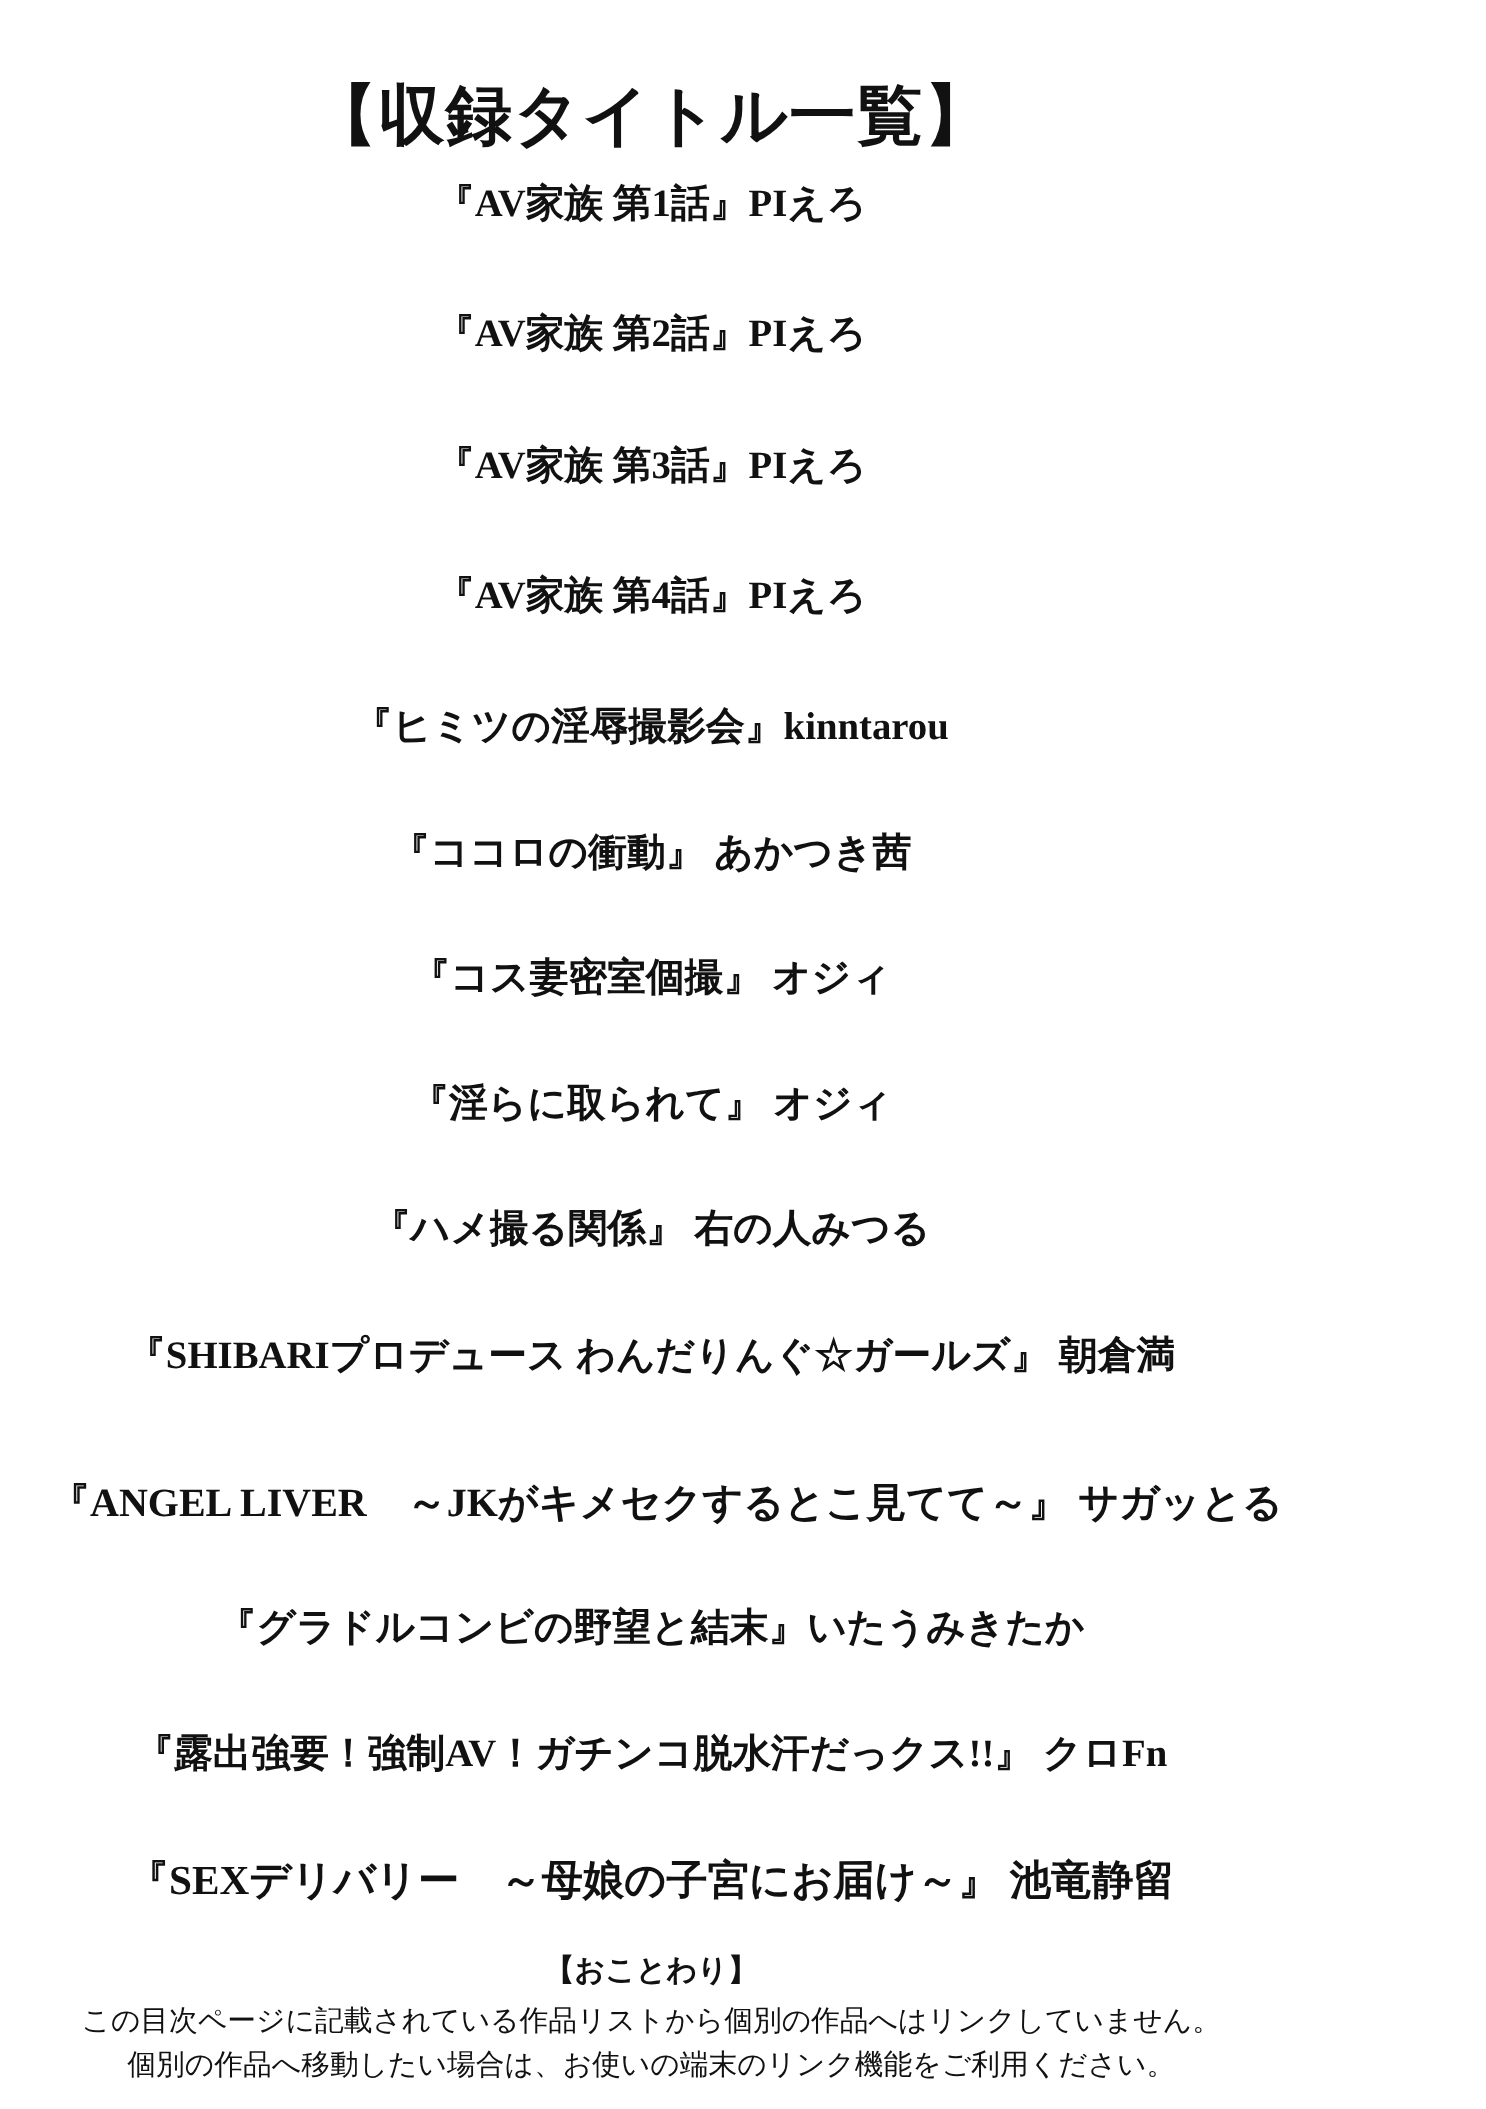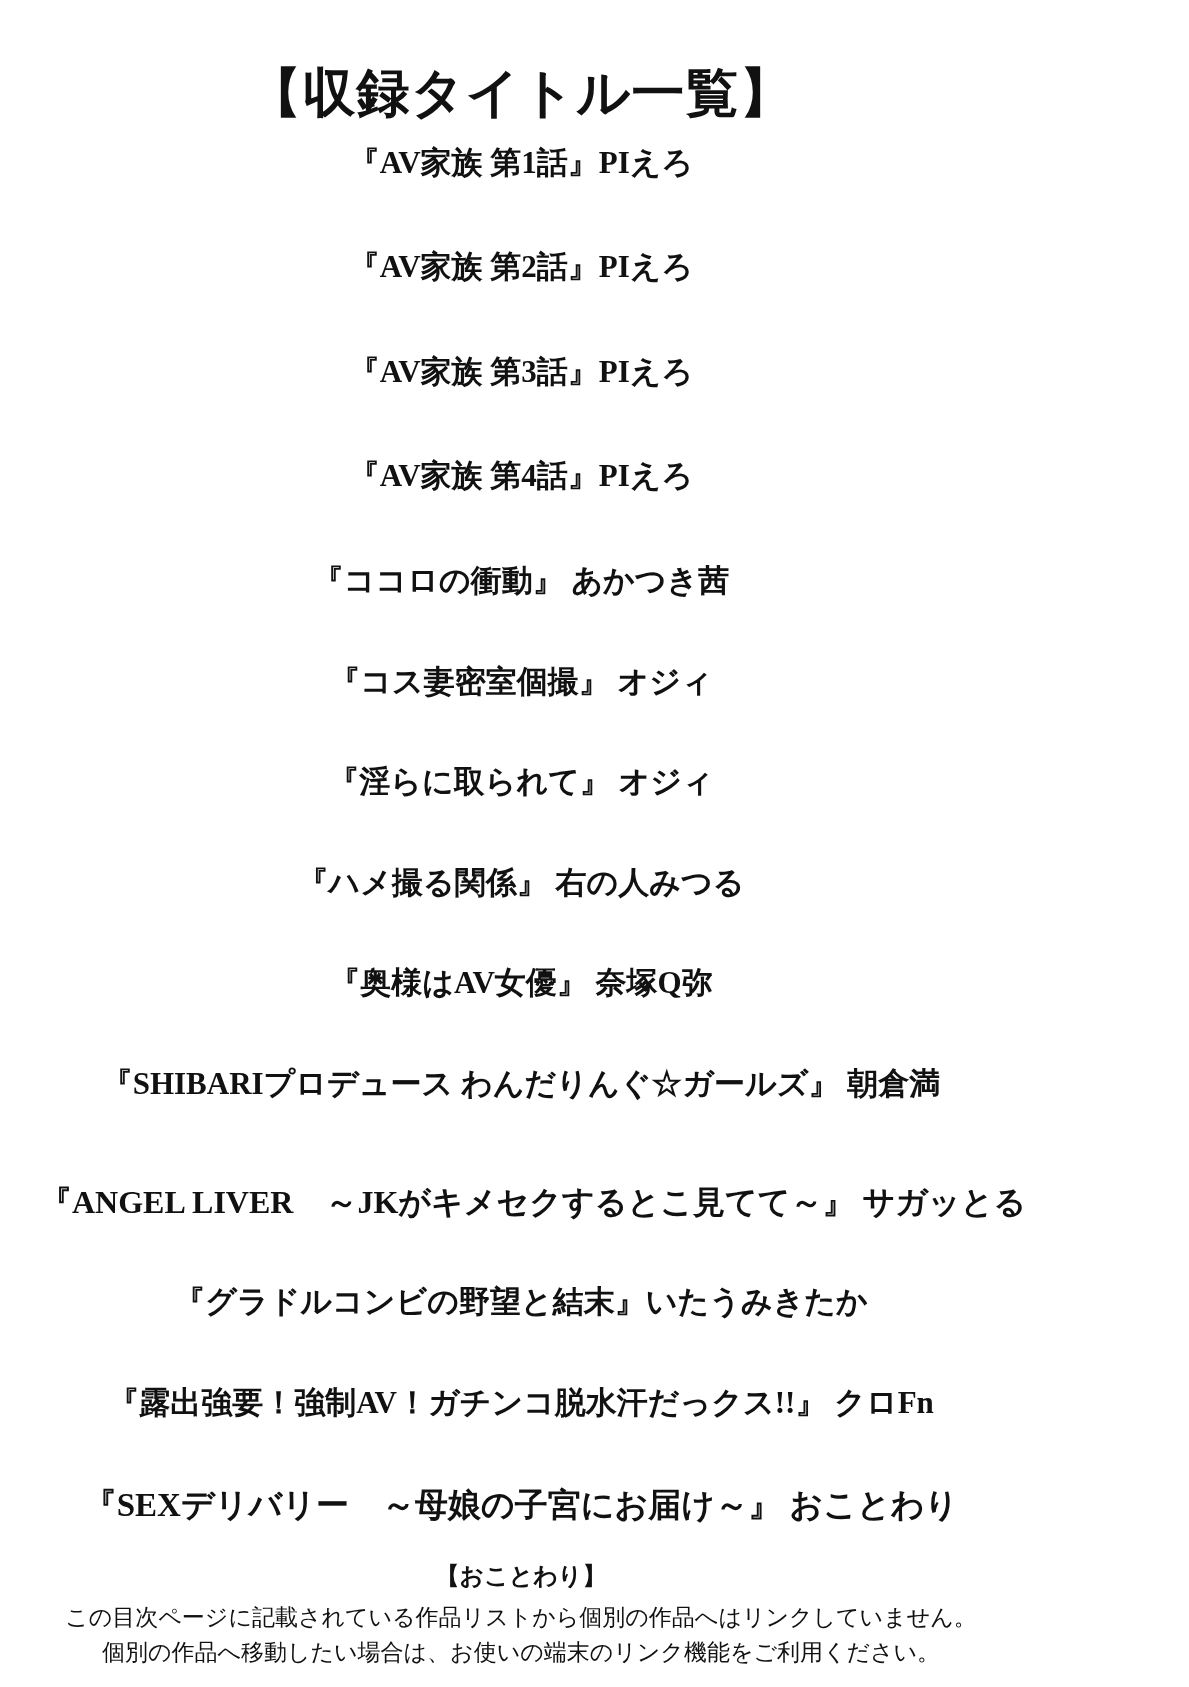--- a/index.html
+++ b/index.html
@@ -77,30 +77,30 @@
 
 <div class="page">
 
   <h1 class="doc-title">【収録タイトル一覧】</h1>
 
   <div class="title-list">
     <p class="entry e-0">『AV家族 第1話』PIえろ</p>
     <p class="entry e-1">『AV家族 第2話』PIえろ</p>
     <p class="entry e-2">『AV家族 第3話』PIえろ</p>
     <p class="entry e-3">『AV家族 第4話』PIえろ</p>
+    <p class="entry e-4">『ヒミツの淫辱撮影会』kinntarou</p>
     <p class="entry e-5">『ココロの衝動』 あかつき茜</p>
     <p class="entry e-7">『コス妻密室個撮』 オジィ</p>
     <p class="entry e-6">『淫らに取られて』 オジィ</p>
     <p class="entry e-8">『ハメ撮る関係』 右の人みつる</p>
-    <p class="entry e-9">『奥様はAV女優』 奈塚Q弥</p>
     <p class="entry e-10">『SHIBARIプロデュース わんだりんぐ☆ガールズ』 朝倉満</p>
     <p class="entry e-11">『ANGEL LIVER　～JKがキメセクするとこ見てて～』 サガッとる</p>
     <p class="entry e-12">『グラドルコンビの野望と結末』いたうみきたか</p>
     <p class="entry e-13">『露出強要！強制AV！ガチンコ脱水汗だっクス!!』 クロFn</p>
-    <p class="entry e-14">『SEXデリバリー　～母娘の子宮にお届け～』 おことわり</p>
+    <p class="entry e-14">『SEXデリバリー　～母娘の子宮にお届け～』 池竜静留</p>
   </div>
 
   <div class="notice">
     <div class="notice-head">【おことわり】</div>
     <div class="notice-line">この目次ページに記載されている作品リストから個別の作品へはリンクしていません。</div>
     <div class="notice-line">個別の作品へ移動したい場合は、お使いの端末のリンク機能をご利用ください。</div>
   </div>
 
 </div>
 

